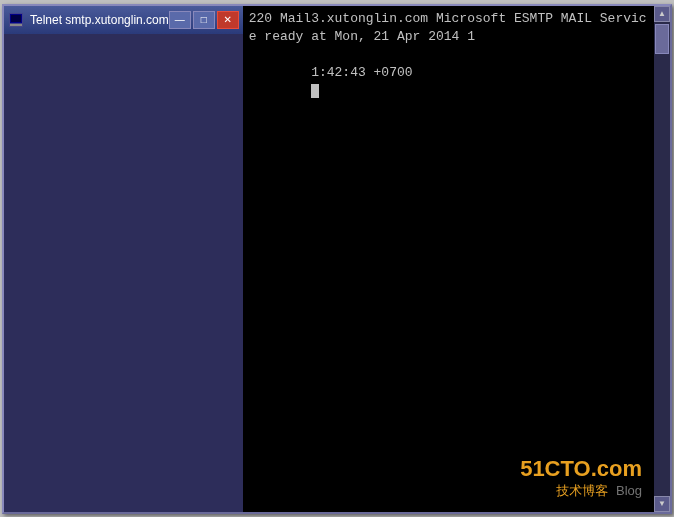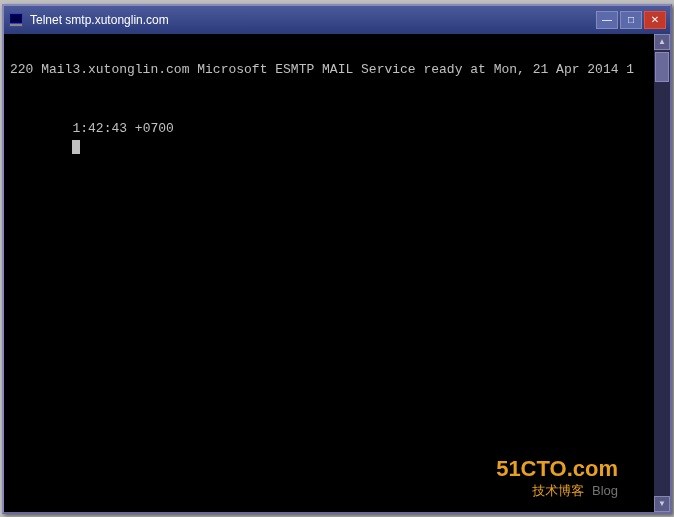--- a/index.html
+++ b/index.html
@@ -19,21 +19,21 @@
     }
 
     .window {
       width: 670px;
       height: 510px;
       background: #2d2d5a;
       border: 2px solid #6a6a9a;
       border-top: 2px solid #8888bb;
       border-left: 2px solid #8888bb;
       display: flex;
-      flex-direction: column;
+      flex-direction: row;
       box-shadow: 2px 2px 4px rgba(0,0,0,0.5);
     }
 
     .title-bar {
       height: 28px;
       background: linear-gradient(to bottom, #4a5a9a, #2a3a7a);
       display: flex;
       align-items: center;
       justify-content: space-between;
       padding: 0 4px;
@@ -106,21 +106,20 @@
       font-size: 13px;
       padding: 4px 6px;
       overflow: hidden;
       position: relative;
     }
 
     .terminal-line {
       line-height: 1.4;
       white-space: pre-wrap;
       word-break: break-all;
-      margin-top: 23px;
     }
 
     .cursor {
       display: inline-block;
       width: 8px;
       height: 14px;
       background: #c0c0c0;
       vertical-align: text-bottom;
       animation: blink 1s step-end infinite;
     }
@@ -165,21 +164,21 @@
       background: #6a6a9a;
       border: 1px solid #8888bb;
       position: absolute;
       top: 2px;
       left: 1px;
     }
 
     .watermark {
       position: absolute;
       bottom: 12px;
-      right: 36px;
+      right: 12px;
       text-align: right;
       pointer-events: none;
     }
 
     .watermark-main {
       color: #e8a020;
       font-size: 22px;
       font-weight: bold;
       font-family: Arial, sans-serif;
       text-shadow: 1px 1px 2px rgba(0,0,0,0.8);

